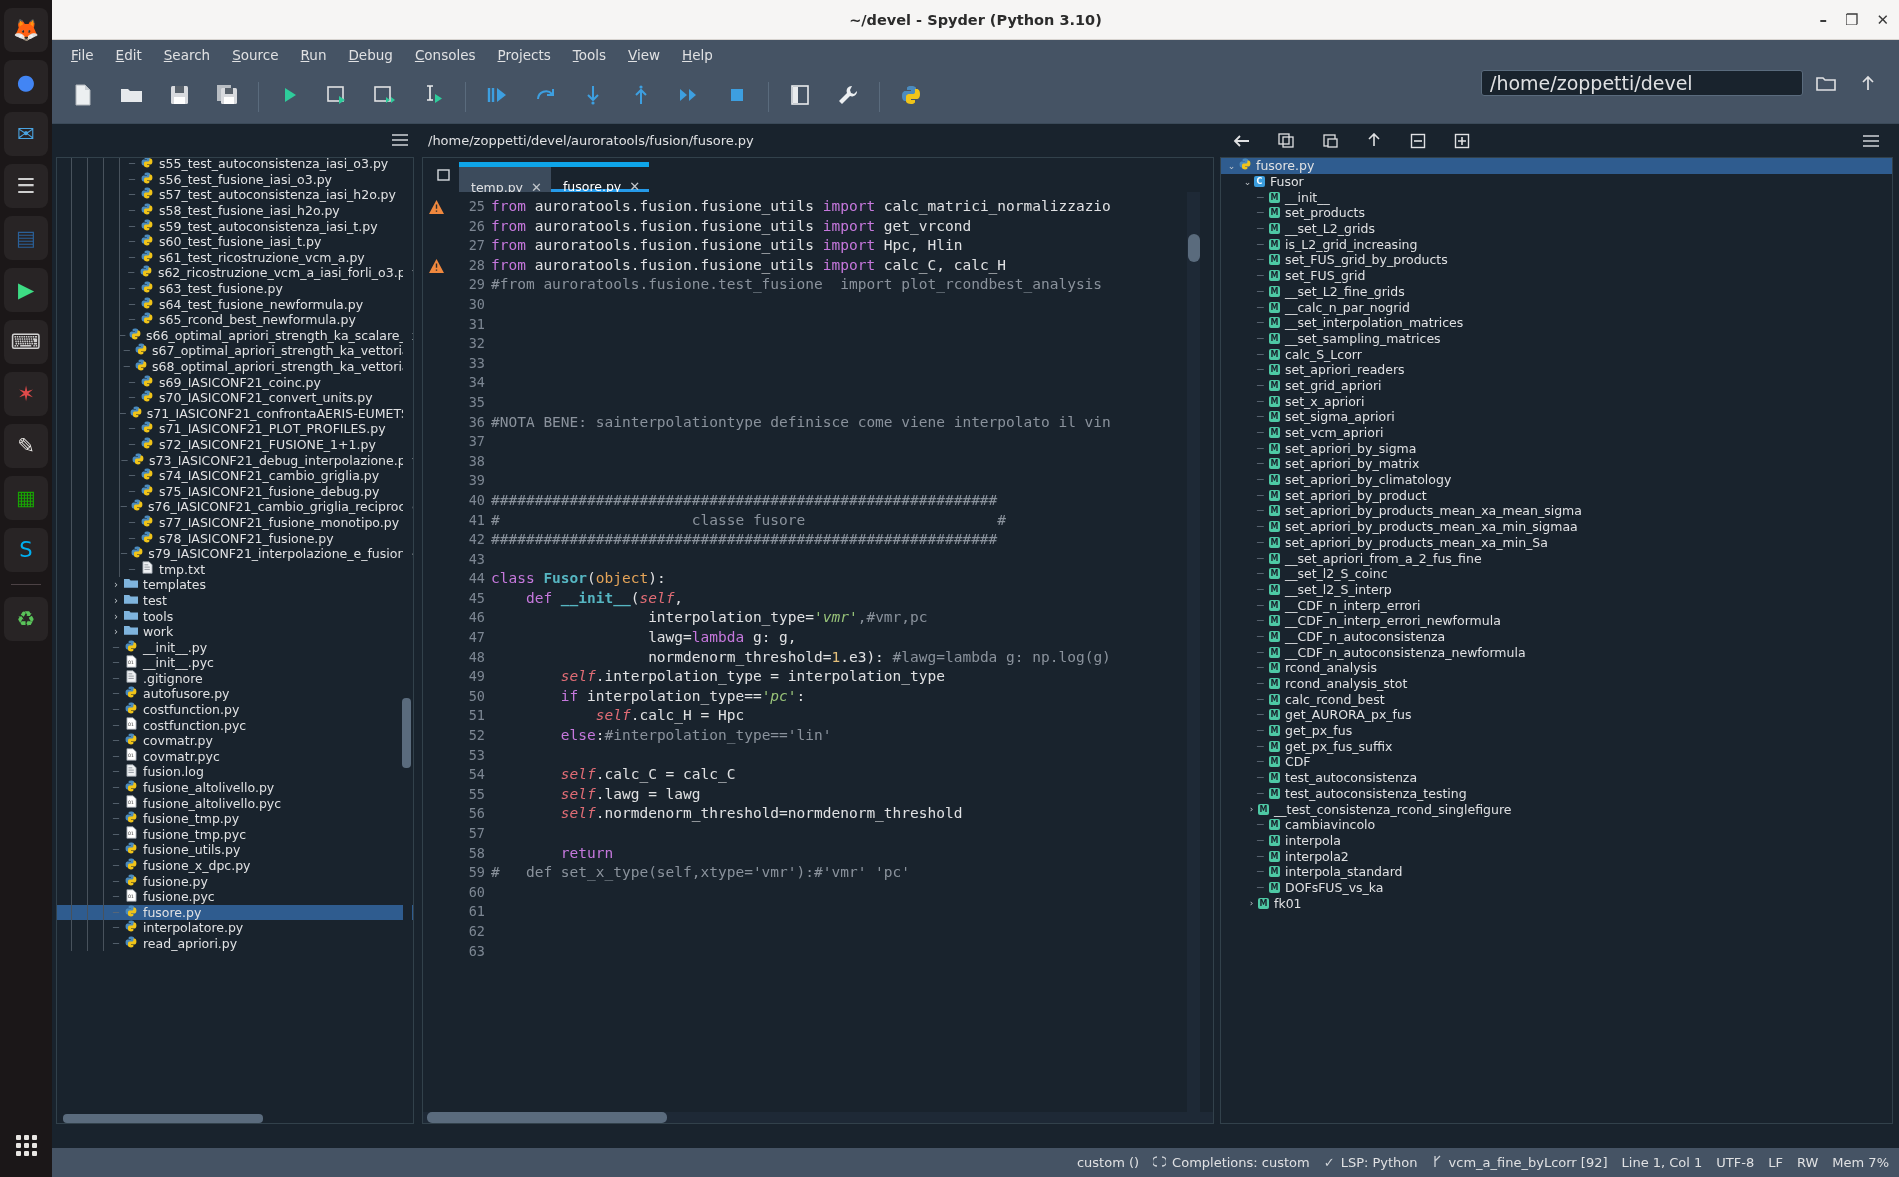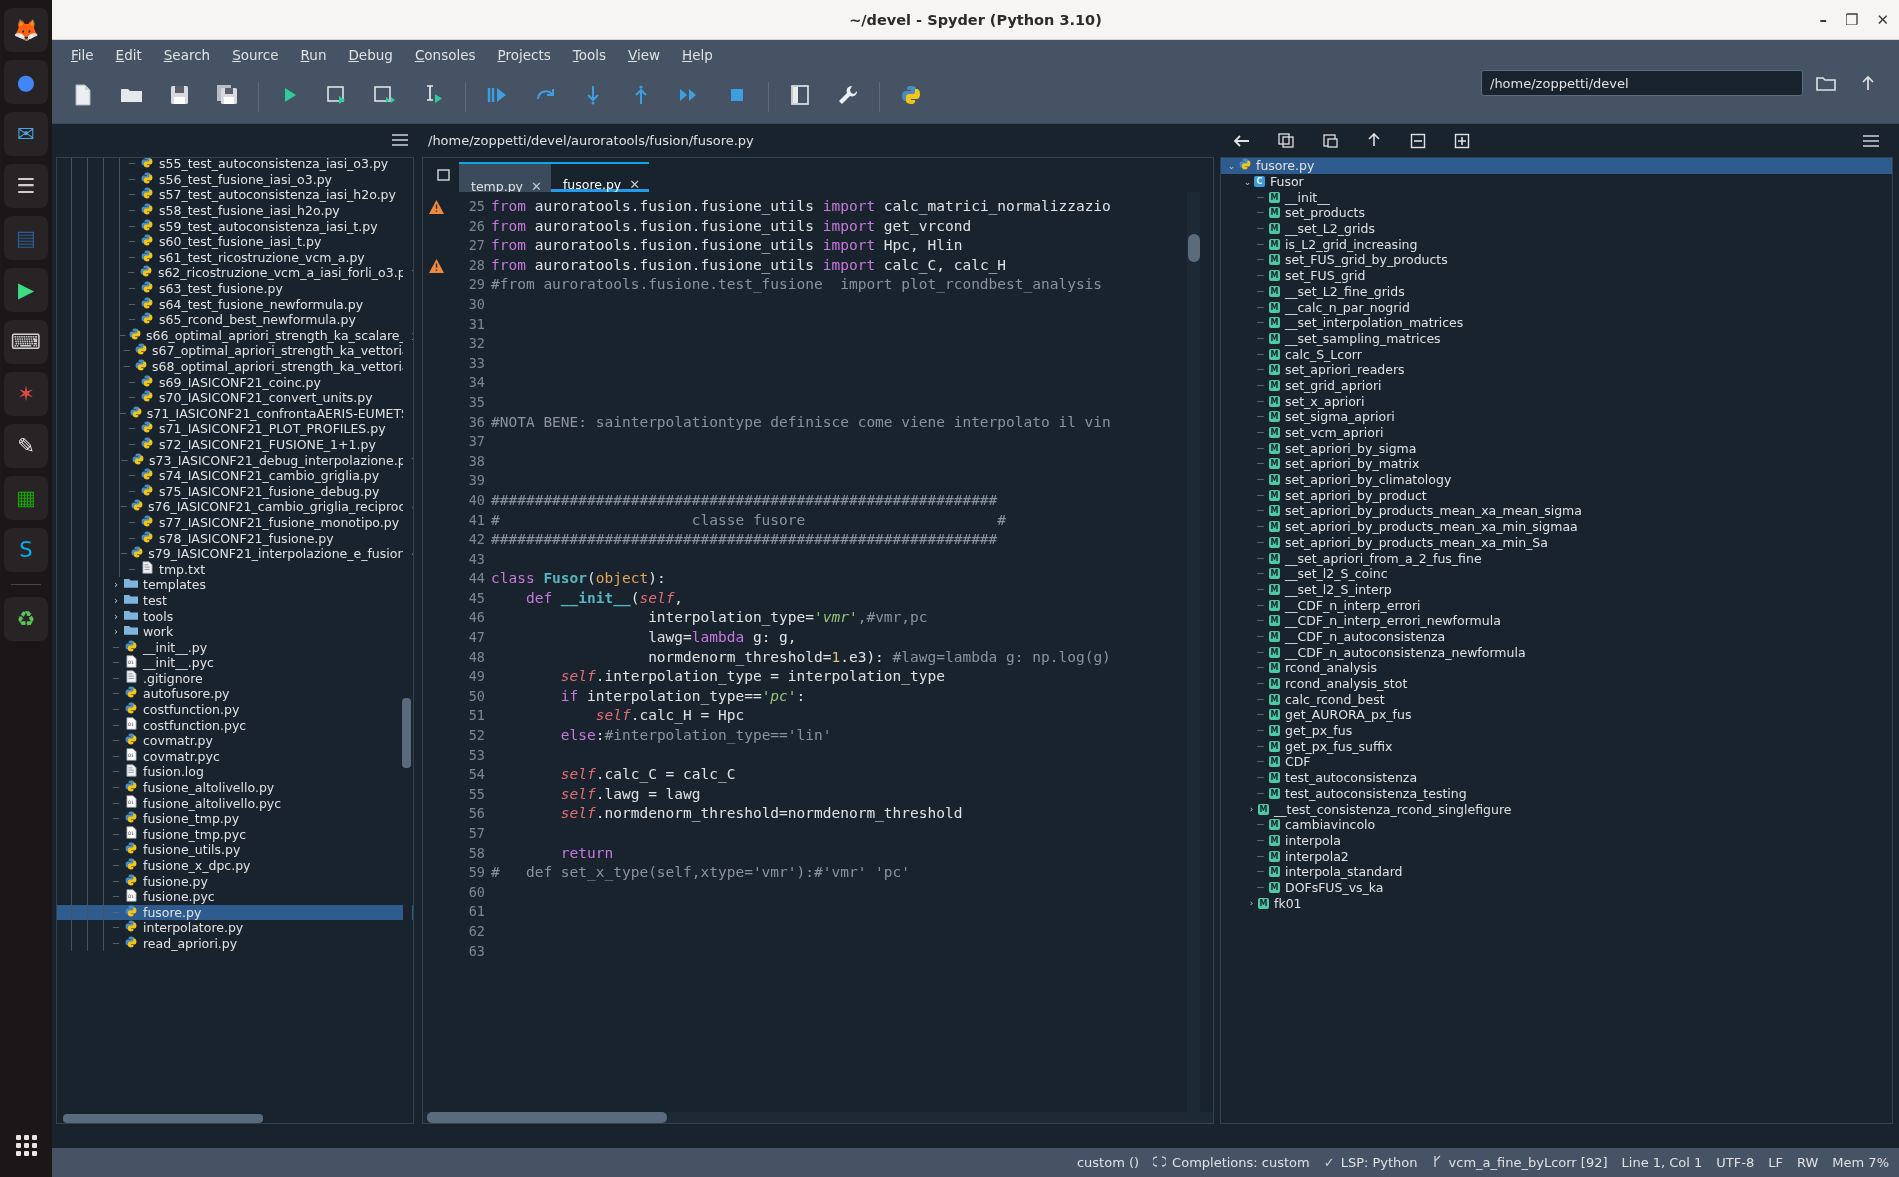--- a/index.html
+++ b/index.html
@@ -57,21 +57,21 @@
     padding-left: 8px; gap: 2px; border-bottom: 1px solid #3b4a59;
   }
   .tb-btn {
     width: 46px; height: 40px; display: flex; align-items: center; justify-content: center;
   }
   .tb-sep { width: 1px; height: 30px; background: #5a6b7d; margin: 0 6px; }
   #path-box {
     position: absolute; right: 96px; top: 70px; width: 322px; height: 26px;
     background: #19232d; border: 1px solid #5a6b7d; border-radius: 3px;
     display: flex; align-items: center; padding: 0 8px;
-    color: #e0e1e3; font-size: 13px;
+    color: #e0e1e3; font-size: 19px;
   }
   .tb-right-btn { position: absolute; top: 68px; width: 34px; height: 30px;
     display: flex; align-items:center; justify-content:center; }
 
   
   #panes { position: absolute; left: 0; top: 124px; width: 1847px; height: 1000px; display: flex; }
 
   .pane { background: #19232d; display: flex; flex-direction: column; }
 
   
@@ -97,21 +97,21 @@
   #editor-path {
     height: 33px; display:flex; align-items:center; padding-left:10px;
     color:#e0e1e3; font-size:13px; background:#19232d;
   }
   #editor-box { flex:1; margin:0 4px; border:1px solid #32414b; background:#19232d; display:flex; flex-direction:column;}
   #tabbar { height:34px; background:#19232d; display:flex; align-items:flex-end; padding-left:6px; gap:0;}
   #tab-opts { width:30px; height:34px; display:flex; align-items:center; justify-content:center; }
   .tab {
     height:30px; background:#3c4b5c; color:#e0e1e3; font-size:12.5px;
     display:flex; align-items:center; gap:8px; padding: 16px 9px 0 12px;
-    border-top:2px solid #0ea5e9;
+    border-top:5px solid #0ea5e9;
   }
   .tab.active { background:#19232d; border-bottom: 3px solid #259ae9; color:#fff; }
   .tab .x { font-size:13px; color:#c3c8cd; }
   #code-area { flex:1; display:flex; position:relative; overflow:hidden; background:#19232d; }
   #gutter-flags { width:26px; background:#19232d; padding-top:5px; }
   .flag-row { height:19.6px; display:flex; align-items:center; justify-content:center; }
   #linenos { width:42px; background:#19232d; padding-top:5px; text-align:right; }
   .lineno { height:19.6px; color:#7d8793; font-size:13.5px;
       font-family:"DejaVu Sans Mono", monospace; line-height:19.6px; padding-right:6px; }
   #code { flex:1; padding-top:5px; overflow:hidden; }

